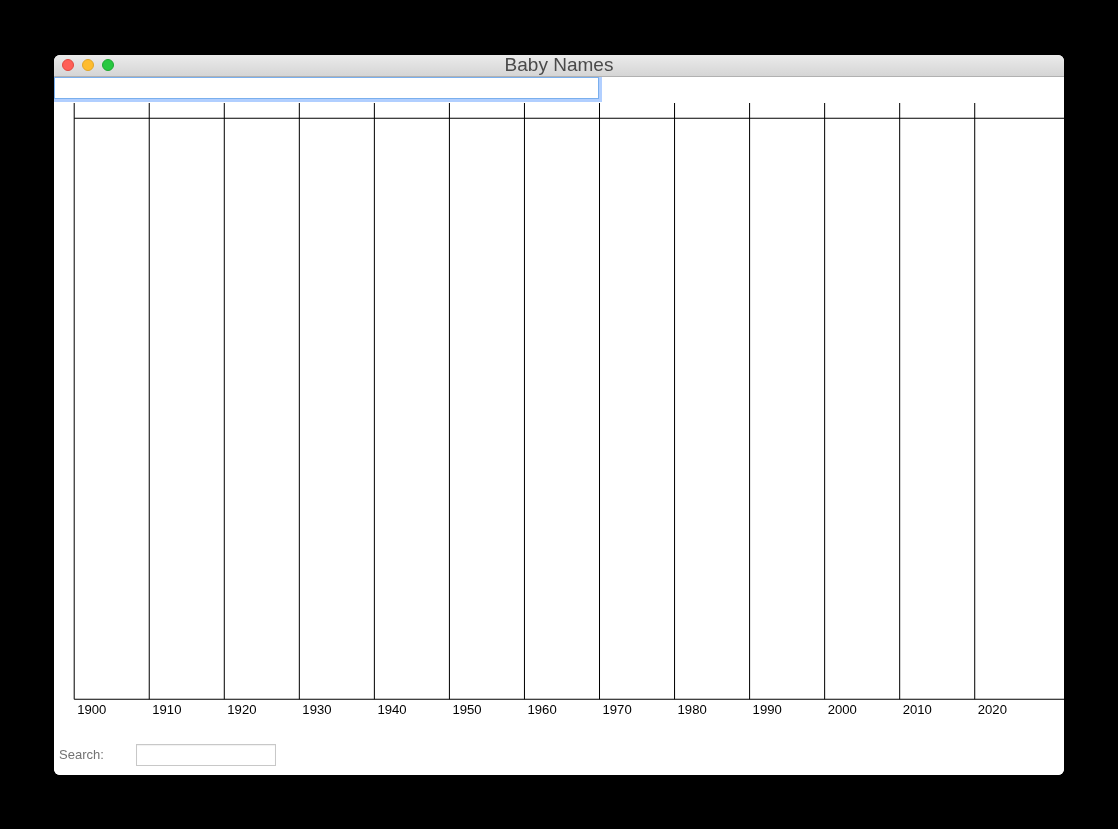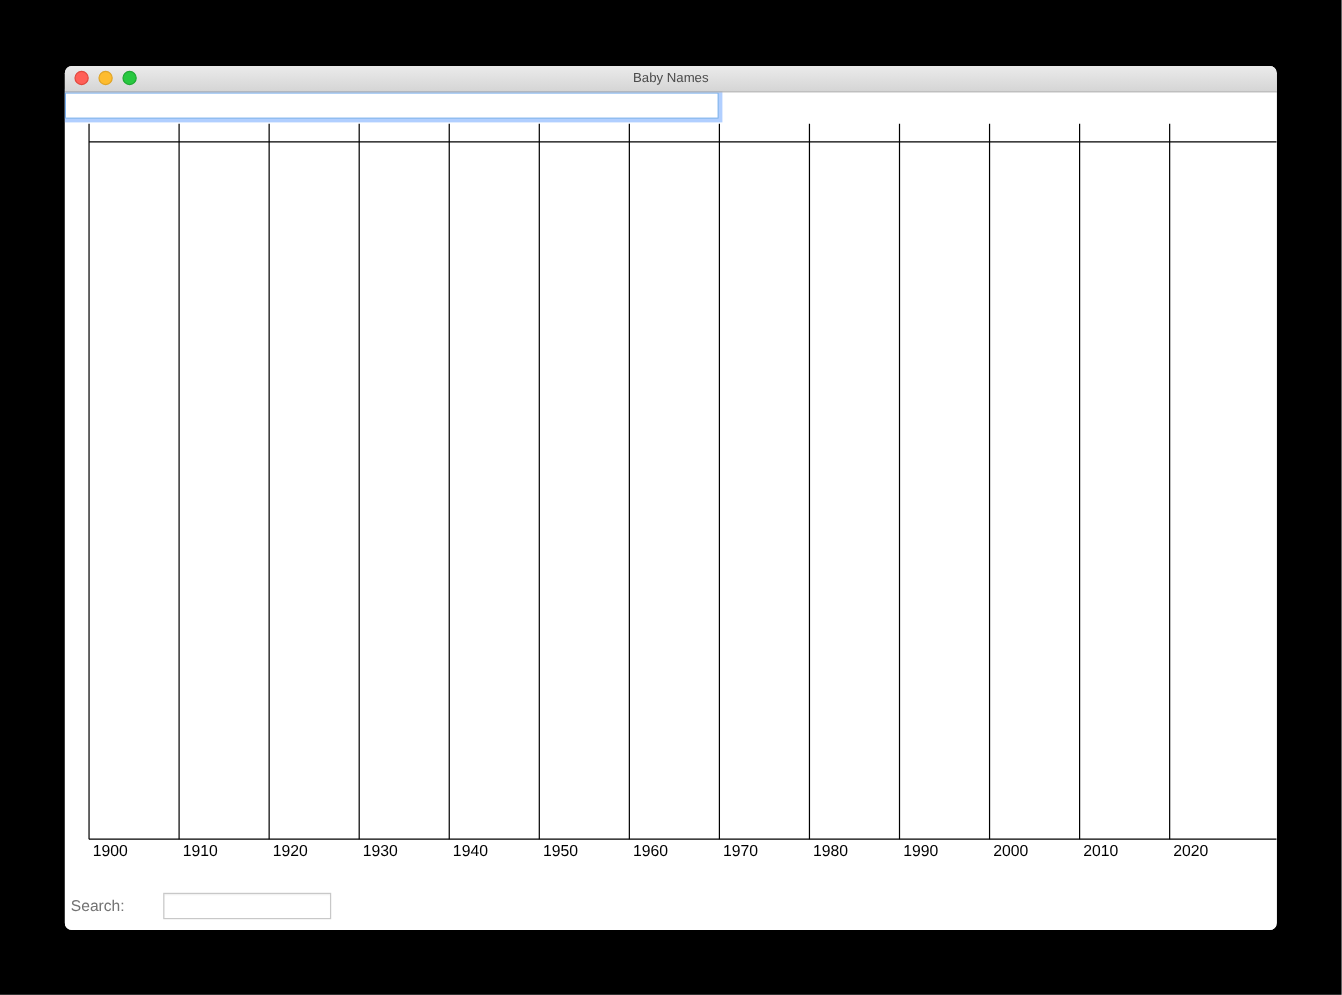--- a/index.html
+++ b/index.html
@@ -54,21 +54,21 @@
       border-radius: 50%;
     }
     
     .traffic-light.close { background: #ff5f57; border: 0.5px solid #e1493f; }
     .traffic-light.minimize { background: #febc2e; border: 0.5px solid #e0a528; }
     .traffic-light.zoom { background: #28c840; border: 0.5px solid #1fa833; }
     
     .window-title {
       flex: 1;
       text-align: center;
-      font-size: 11px;
+      font-size: 19px;
       color: #4a4a4a;
     }
     
     .content {
       flex: 1;
       background: #fff;
       padding: 0;
       display: flex;
       flex-direction: column;
     }

